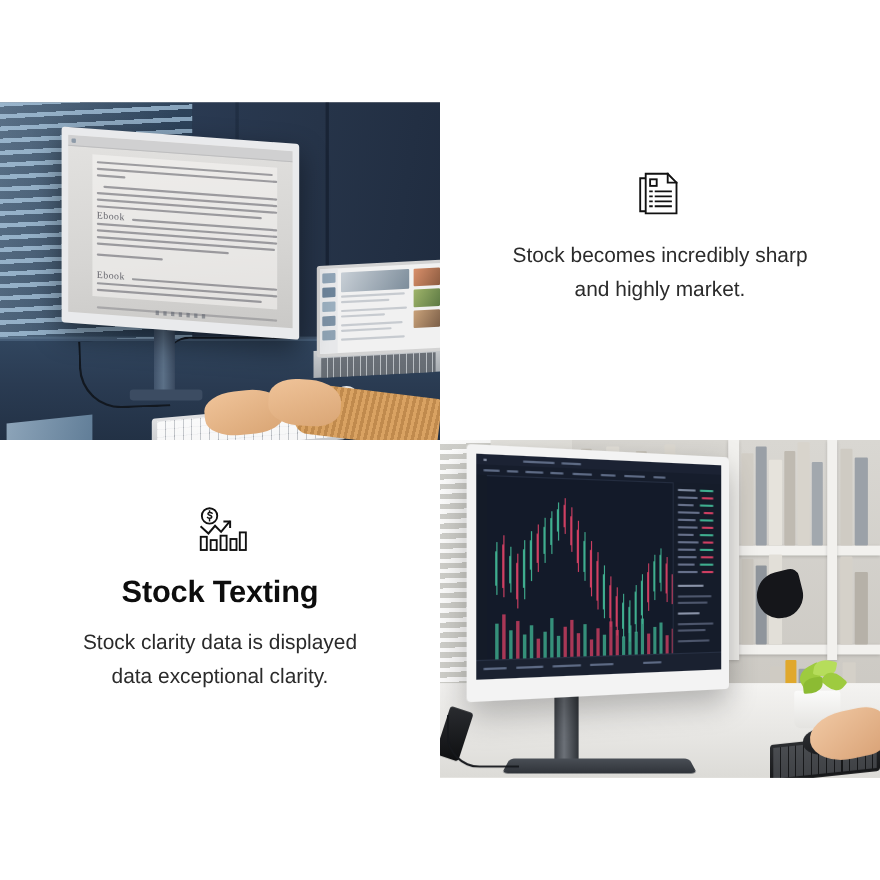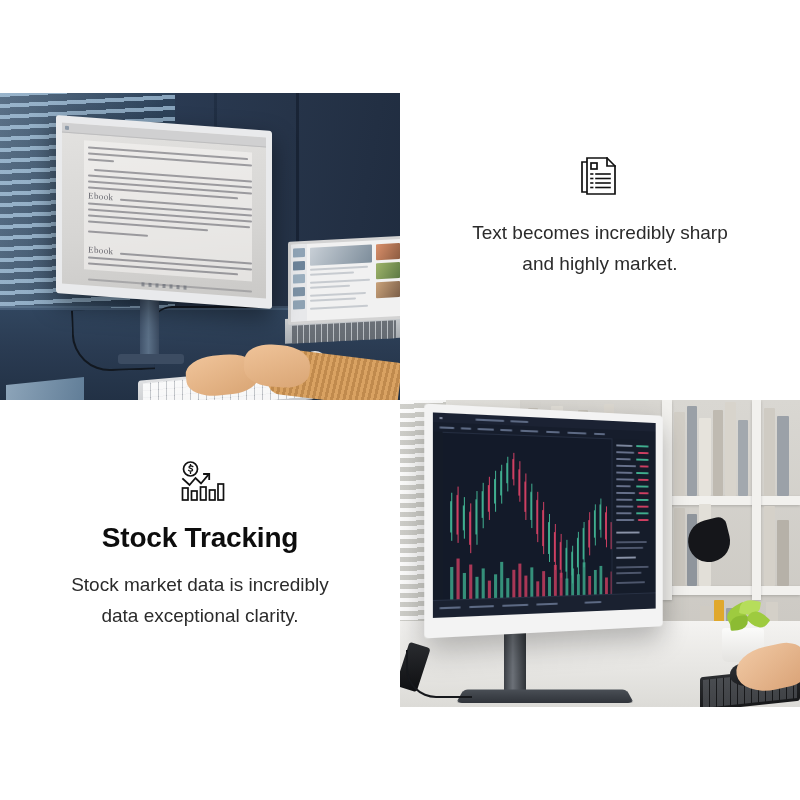--- a/index.html
+++ b/index.html
@@ -513,43 +513,43 @@
           <path d="M17 28.5 h1.6"></path>
             <path d="M22 28.5 h14"></path>
           <path d="M17 33 h1.6"></path>
             <path d="M22 33 h14"></path>
           <path d="M17 37.5 h1.6"></path>
             <path d="M22 37.5 h14"></path>
         </g>
       </svg>
     </span>
     <div class="feature-desc">
-      <span>Text becomes incredibly sharp</span><br>
+      <span>Stock becomes incredibly sharp</span><br>
       <span>and highly market.</span>
     </div>
   </div>
 
   <div class="q q-bl panel panel-bl">
     <span class="feature-icon">
       <svg viewBox="0 0 52 52" width="52" height="52" fill="none" stroke="#111111" stroke-width="1.7" stroke-linecap="square" stroke-linejoin="miter">
         <circle cx="16.5" cy="12" r="7"></circle>
         <path d="M18.8 9.6 c-0.8-0.9-3.6-1.1-3.8 0.5 c-0.2 1.5 3.7 1.2 3.6 2.8 c-0.1 1.6-3 1.5-3.9 0.5" stroke-width="1.3"></path>
         <path d="M16.5 7.6 v1.2 M16.5 15.2 v1.2" stroke-width="1.3"></path>
         <path d="M9 22 l6.5 6 l6-7 l5.5 5.5 l7.5-9" stroke-width="1.8"></path>
         <path d="M30 17 h5.2 v5.2" stroke-width="1.8"></path>
         <rect x="8.5" y="31" width="5.5" height="12"></rect>
         <rect x="17.5" y="34" width="5.5" height="9"></rect>
         <rect x="26.5" y="30" width="5.5" height="13"></rect>
         <rect x="35.5" y="33" width="5.5" height="10"></rect>
         <rect x="44" y="27" width="5.5" height="16"></rect>
       </svg>
     </span>
-    <div class="feature-title">Stock Tracking</div>
+    <div class="feature-title">Stock Texting</div>
     <div class="feature-desc">
-      <span>Stock market data is incredibly</span><br>
+      <span>Stock clarity data is displayed</span><br>
       <span>data exceptional clarity.</span>
     </div>
   </div>
 
   <div class="q q-br">
     <div class="photo-stock">
       <div class="shelf-bg"></div>
       <div class="blinds2"></div>
 
       <div class="shelf-board" style="left:120px;top:96px;width:280px;height:9px;"></div>

